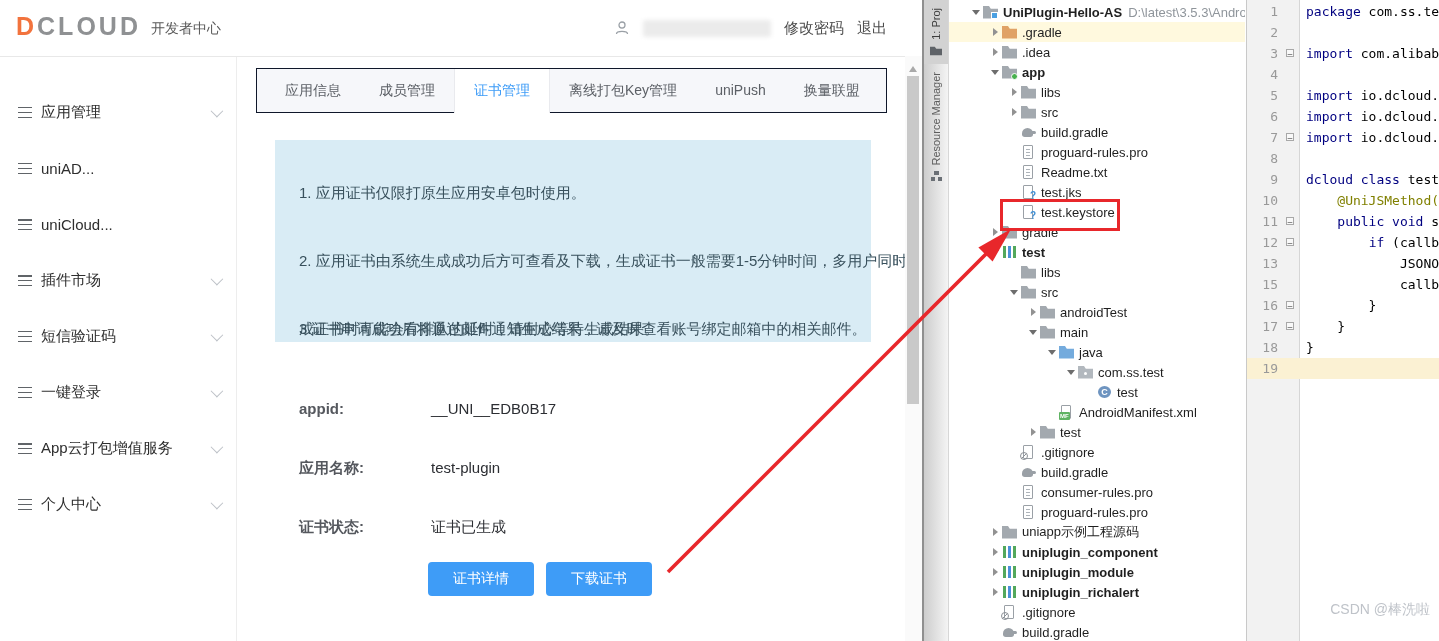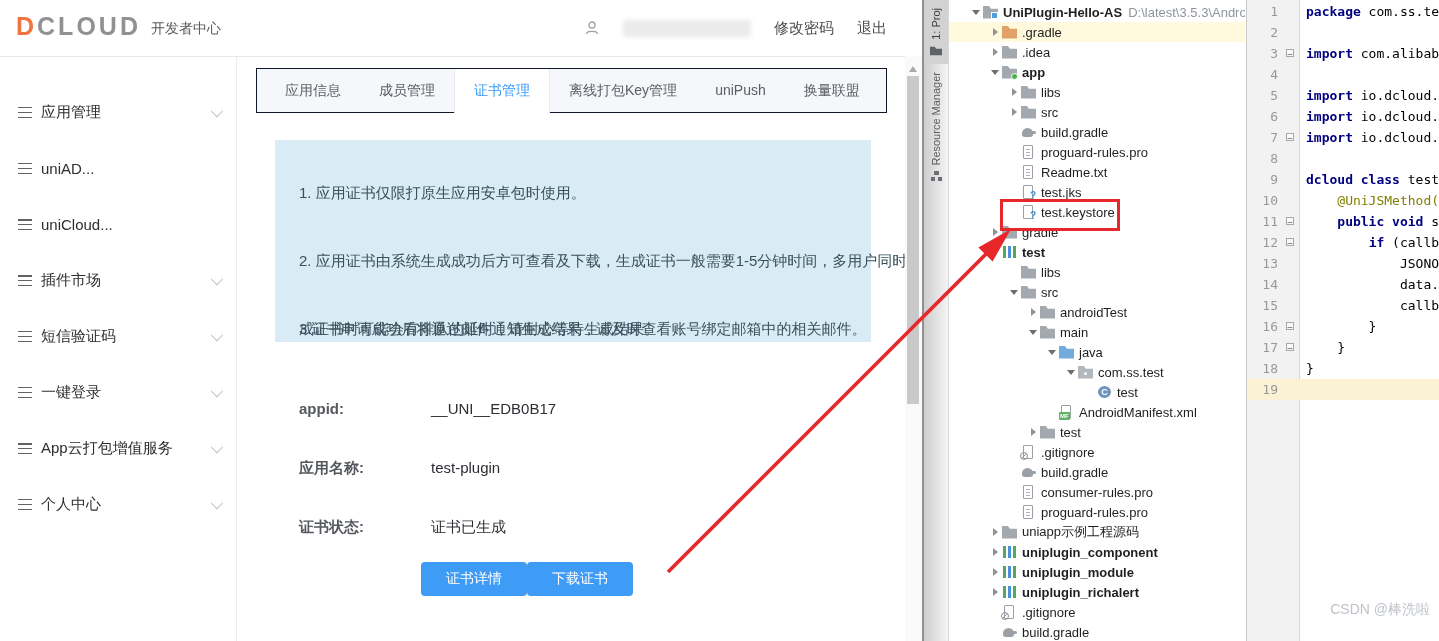--- a/index.html
+++ b/index.html
@@ -5,21 +5,21 @@
   html,body{margin:0;padding:0;background:#fff;font-family:"Liberation Sans",sans-serif;}
   .stage{position:relative;width:1439px;height:641px;overflow:hidden;background:#0f172a;}
 
   
   .webapp{position:absolute;left:0;top:0;width:922px;height:641px;background:#fff;}
   .top-header{position:absolute;left:0;top:0;width:905px;height:56px;border-bottom:1px solid #e8e8e8;background:#fff;}
   .logo{position:absolute;left:16px;top:12px;display:flex;align-items:center;cursor:pointer;}
   .logo-main{font-weight:800;font-size:25px;letter-spacing:3px;color:#8f9193;}
   .logo-main .logo-d{color:#f2733d;}
   .logo-sub{font-size:14px;color:#595959;margin-left:10px;margin-top:4px;text-align:right;}
-  .user-area{position:absolute;right:18px;top:0;height:56px;display:flex;align-items:center;gap:23px;}
+  .user-area{position:absolute;right:18px;top:0;height:56px;display:flex;align-items:center;gap:13px;}
   .person-icon{width:16px;height:16px;display:inline-block;}
   .blur-name{width:128px;height:17px;background:#ebebeb;border-radius:2px;filter:blur(2px);}
   .hdr-link{font-size:15px;color:#4d4d4d;text-decoration:none;cursor:pointer;}
 
   
   .sidebar{position:absolute;left:0;top:57px;width:236px;bottom:0;background:#fff;border-right:1px solid #ededed;}
   .side-item{position:relative;height:56px;display:flex;align-items:center;padding:0 16px 0 18px;font-size:15px;color:#2e2e2e;cursor:pointer;}
   .side-item .licon{width:14px;height:11px;margin-right:9px;background:repeating-linear-gradient(#606468 0 1.5px,transparent 1.5px 4.8px);flex:none;}
   .side-item .slabel{flex:1;}
   .chev{width:8px;height:8px;border-right:1.5px solid #bcc0c6;border-bottom:1.5px solid #bcc0c6;transform:rotate(45deg) translateY(-2px);flex:none;}
@@ -33,21 +33,21 @@
   
   .notice{position:absolute;left:38px;top:83px;width:548px;height:160px;background:#d9ecf5;padding:42px 24px 0 24px;font-size:15px;color:#38505c;}
   .notice p{margin:0 0 46px 0;line-height:22px;white-space:nowrap;}
   .overlap{position:relative;height:22px;}
   .overlap span{position:absolute;left:0;top:0;white-space:nowrap;}
 
   
   .field{position:absolute;left:62px;display:flex;font-size:15px;}
   .field .flabel{width:132px;font-weight:700;color:#55585e;}
   .field .fvalue{color:#2c2e33;}
-  .btn-row{position:absolute;left:184px;top:505px;display:flex;}
+  .btn-row{position:absolute;left:191px;top:505px;display:flex;gap:12px;}
   .btn{height:34px;padding:0 25px;background:#3e9cf7;color:#fff;border:none;border-radius:4px;font-size:14px;font-family:"Liberation Sans",sans-serif;cursor:pointer;}
 
   
   .pg-scrollbar{position:absolute;left:905px;top:56px;width:17px;bottom:0;background:#fafafa;cursor:pointer;}
   .sb-arrow{position:absolute;left:4px;top:6px;width:0;height:0;border:4.5px solid transparent;border-bottom:6px solid #a9a9a9;}
   .sb-thumb{position:absolute;left:2px;top:20px;width:12px;height:328px;background:#c9c9c9;}
 
   
   .ide{position:absolute;left:922px;top:0;width:517px;height:641px;background:#fff;border-left:2px solid #8f8f8f;box-sizing:border-box;}
   .tool-strip{position:absolute;left:0;top:0;width:25px;height:641px;background:linear-gradient(90deg,#cdcdcd,#f4f4f4);border-right:1px solid #d7d7d7;box-sizing:border-box;}
@@ -97,21 +97,21 @@
   
   .editor{position:absolute;left:322px;top:0;right:0;height:641px;background:#fff;border-left:1px solid #c9c9c9;overflow:hidden;padding-top:1px;box-sizing:border-box;}
   .gutterbg{position:absolute;left:0;top:0;bottom:0;width:52px;background:#f2f2f2;border-right:1px solid #d6d6d6;}
   .erow{position:relative;display:flex;height:21px;font:13px/21px "DejaVu Sans Mono",monospace;}
   .erow.current{background:#fbf1d3;}
   .lnum{width:31px;text-align:right;padding-right:5px;color:#999;flex:none;}
   .fold{width:17px;flex:none;position:relative;}
   .fold.has::before{content:"−";position:absolute;left:3px;top:6px;width:8px;height:8px;border:1px solid #a8a8a8;background:#f9f9f9;color:#666;
     font:9px/8px "DejaVu Sans Mono",monospace;text-align:center;box-sizing:border-box;}
   .ctext{padding-left:6px;white-space:pre;overflow:hidden;}
-  .kw{color:#000080;font-weight:700;}
+  .kw{color:#000080;font-weight:400;}
   .ann{color:#808000;}
   .pl{color:#000;}
 
   
   .red-box{position:absolute;left:1000px;top:199px;width:114px;height:26px;border:3px solid #e8272b;z-index:40;pointer-events:none;}
   .arrow-svg{position:absolute;left:0;top:0;z-index:50;pointer-events:none;}
   .watermark{position:absolute;right:9px;bottom:22px;font-size:14px;color:#bfc3c9;z-index:30;}
 </style>
 </head>
 <body>
@@ -490,25 +490,20 @@
             <span class="lnum">12</span>
             <span class="fold has"></span>
             <span class="ctext"><span class="pl">        </span><span class="kw">if</span><span class="pl"> (callb</span></span>
           </div>
           <div class="erow">
             <span class="lnum">13</span>
             <span class="fold"></span>
             <span class="ctext"><span class="pl">            JSONO</span></span>
           </div>
           <div class="erow">
-            <span class="lnum">14</span>
-            <span class="fold"></span>
-            <span class="ctext"><span class="pl">            data.</span></span>
-          </div>
-          <div class="erow">
             <span class="lnum">15</span>
             <span class="fold"></span>
             <span class="ctext"><span class="pl">            callb</span></span>
           </div>
           <div class="erow">
             <span class="lnum">16</span>
             <span class="fold has"></span>
             <span class="ctext"><span class="pl">        }</span></span>
           </div>
           <div class="erow">

